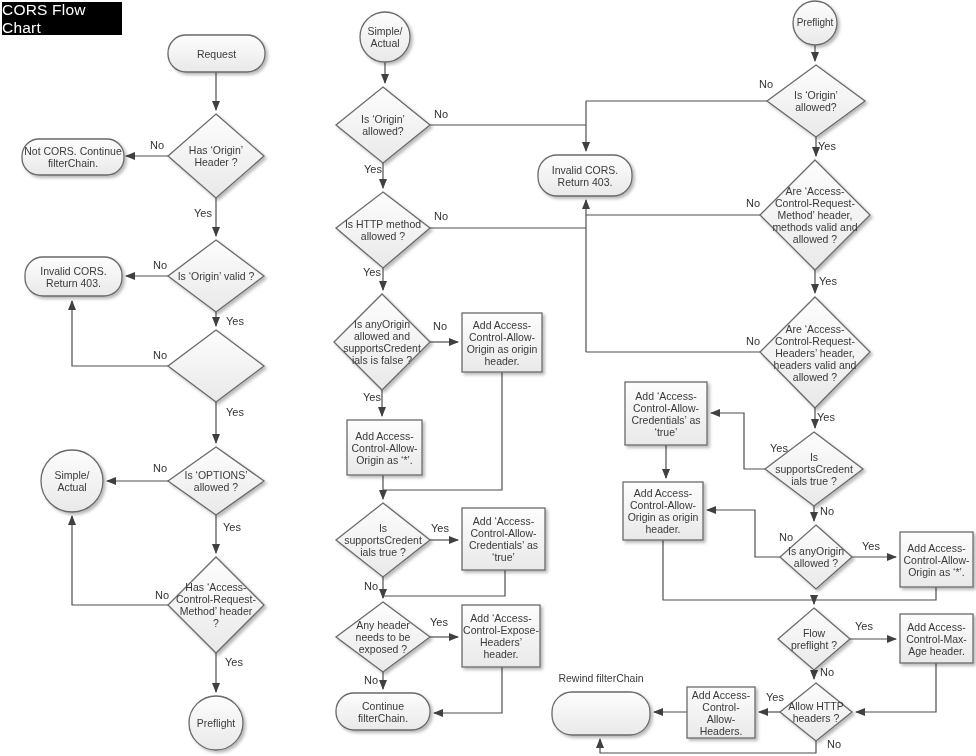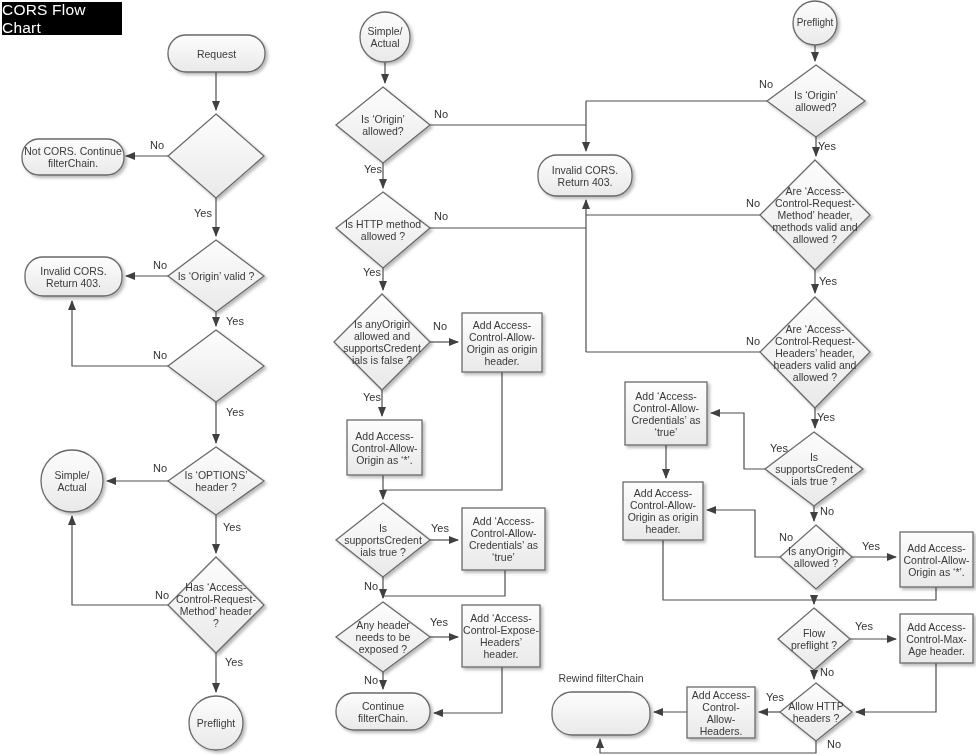--- a/index.html
+++ b/index.html
@@ -135,27 +135,29 @@
       <rect x="900" y="532" width="73" height="55"></rect>
       <polygon points="814,608 850,639 814,670 778,639"></polygon>
       <rect x="900" y="614" width="73" height="49"></rect>
       <polygon points="816,683 852,712 816,741 780,712"></polygon>
       <rect x="687" y="687" width="68" height="51"></rect>
       <rect x="552" y="692" width="98" height="43" rx="20"></rect>
     </g>
   </svg>
 
   <div class="node" style="left:168px;top:35px;width:97px;height:37px">Request</div>
+  <div class="node" style="left:168px;top:114px;width:96px;height:84px">Has ‘Origin’
+Header ?</div>
   <div class="node" style="left:22px;top:139px;width:102px;height:36px">Not CORS. Continue
 filterChain.</div>
   <div class="node" style="left:168px;top:240px;width:96px;height:72px">Is ‘Origin’ valid ?</div>
   <div class="node" style="left:25px;top:257px;width:97px;height:39px">Invalid CORS.
 Return 403.</div>
   <div class="node" style="left:168px;top:447px;width:96px;height:68px">Is ‘OPTIONS’
-header ?</div>
+allowed ?</div>
   <div class="node" style="left:41px;top:450px;width:62px;height:62px">Simple/
 Actual</div>
   <div class="node" style="left:168px;top:557px;width:96px;height:96px">Has ‘Access-
 Control-Request-
 Method’ header
 ?</div>
   <div class="node" style="left:189px;top:696px;width:54px;height:54px">Preflight</div>
 
   <div class="node" style="left:360px;top:12px;width:50px;height:50px">Simple/
 Actual</div>

